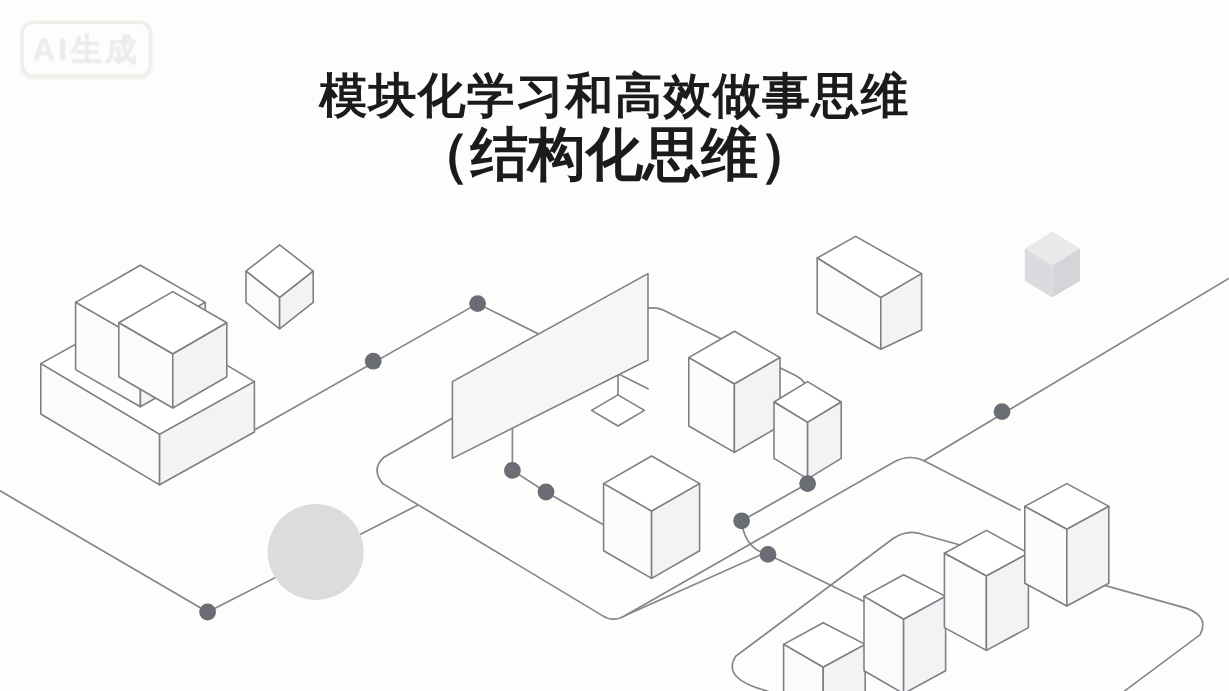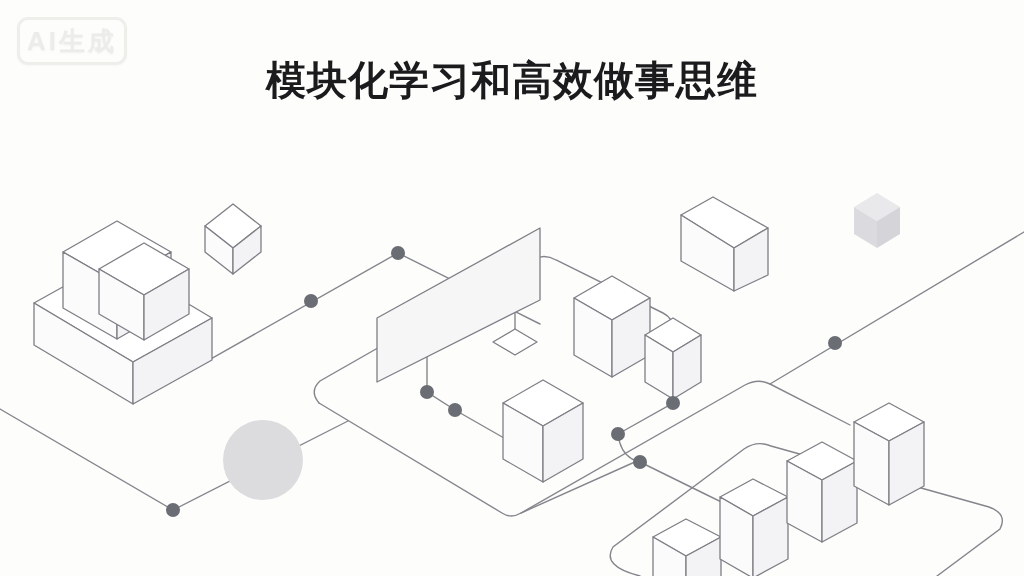--- a/index.html
+++ b/index.html
@@ -40,20 +40,21 @@
 <body>
 
 <div class="stage">
 
   <div class="wm">
     <span>AI生成</span>
   </div>
 
   <div class="title-wrap">
     <div class="t1">模块化学习和高效做事思维</div>
+    <div class="t2">（结构化思维）</div>
   </div>
 
   <svg width="1024" height="576" viewBox="0 0 1024 576" role="img" aria-label="Isometric line-art diagram: modular white blocks stacked on a platform, a floating cube, a blank billboard on a stand, a network of paths with round connector nodes, outlined boxes, a solid gray cube, a gray sphere, and a row of tall buildings on a rounded ground plate.">
 
     <g>
 
       <path class="ln" d="M133,403 L398,253 L540,324"></path>
 
       <path class="ln" d="M319,403 Q309,391 320,381 L532,260 Q544,253 556,260 L663,313 Q673,318 673,329 L673,352"></path>
 

